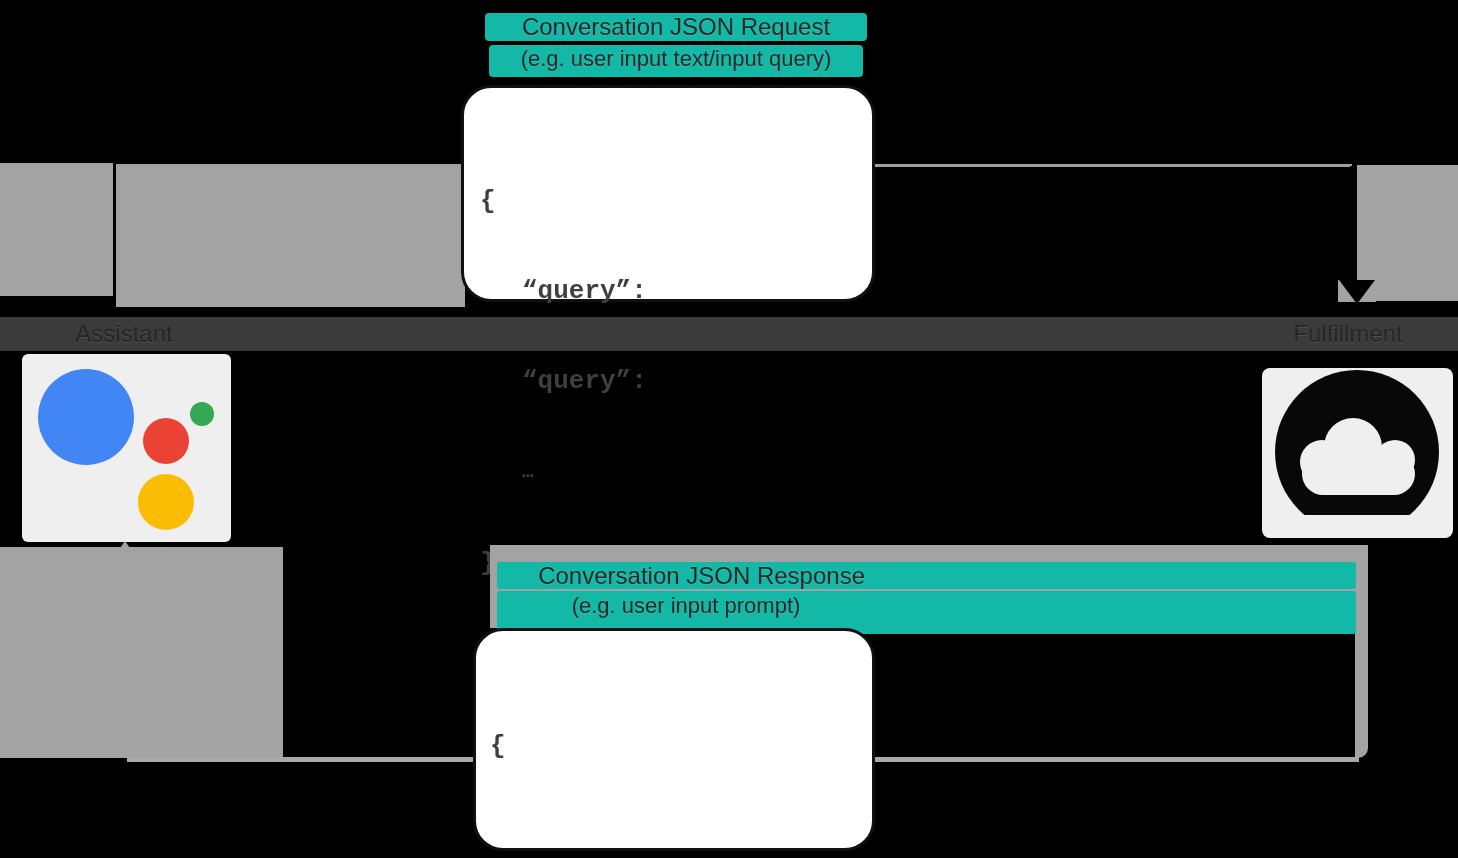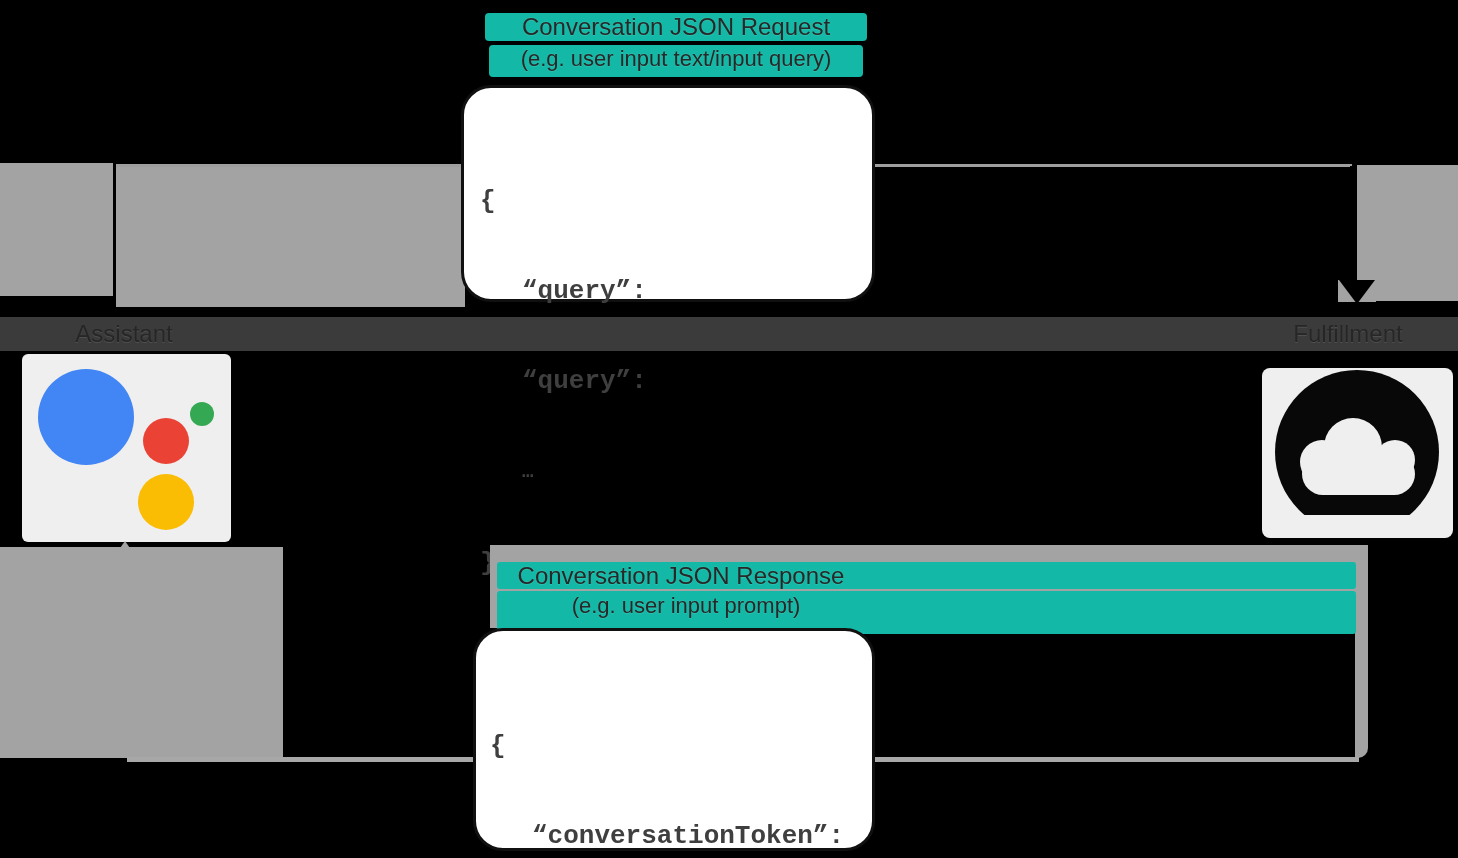--- a/index.html
+++ b/index.html
@@ -79,29 +79,28 @@
 
   <div class="abs gray" style="left:0;top:547px;width:283px;height:211px;"></div>
   <div class="abs gray" style="left:490px;top:545px;width:878px;height:83px;"></div>
   <div class="abs gray" style="left:1355px;top:545px;width:13px;height:213px;border-bottom-right-radius:10px;"></div>
   <div class="abs" style="left:127px;top:757px;width:1232px;height:5px;background:#a8a8a8;"></div>
   <div class="abs" style="left:111px;top:541px;width:0;height:0;
               border-left:14px solid transparent;border-right:14px solid transparent;
               border-bottom:20px solid #a3a3a3;"></div>
 
   <div class="abs bar" style="left:497px;top:562px;width:859px;height:27px;border-radius:3px;">
-    <div style="width:368px;text-align:center;font-size:24px;line-height:27px;">Conversation JSON Response</div>
+    <div style="width:368px;text-align:right;font-size:24px;line-height:27px;">Conversation JSON Response</div>
   </div>
   <div class="abs bar" style="left:497px;top:591px;width:859px;height:43px;border-radius:3px;">
     <div style="width:378px;text-align:center;font-size:22px;line-height:29px;">(e.g. user input prompt)</div>
   </div>
 
   <div class="abs card" style="left:473px;top:628px;width:402px;height:223px;">
     <div class="code" style="position:absolute;left:14px;top:40px;">
       <div>{</div>
-      <div class="ind">“conversationToken”:</div>
       
       
       
     </div>
   </div>
 
 </div>
 
 </body></html>

